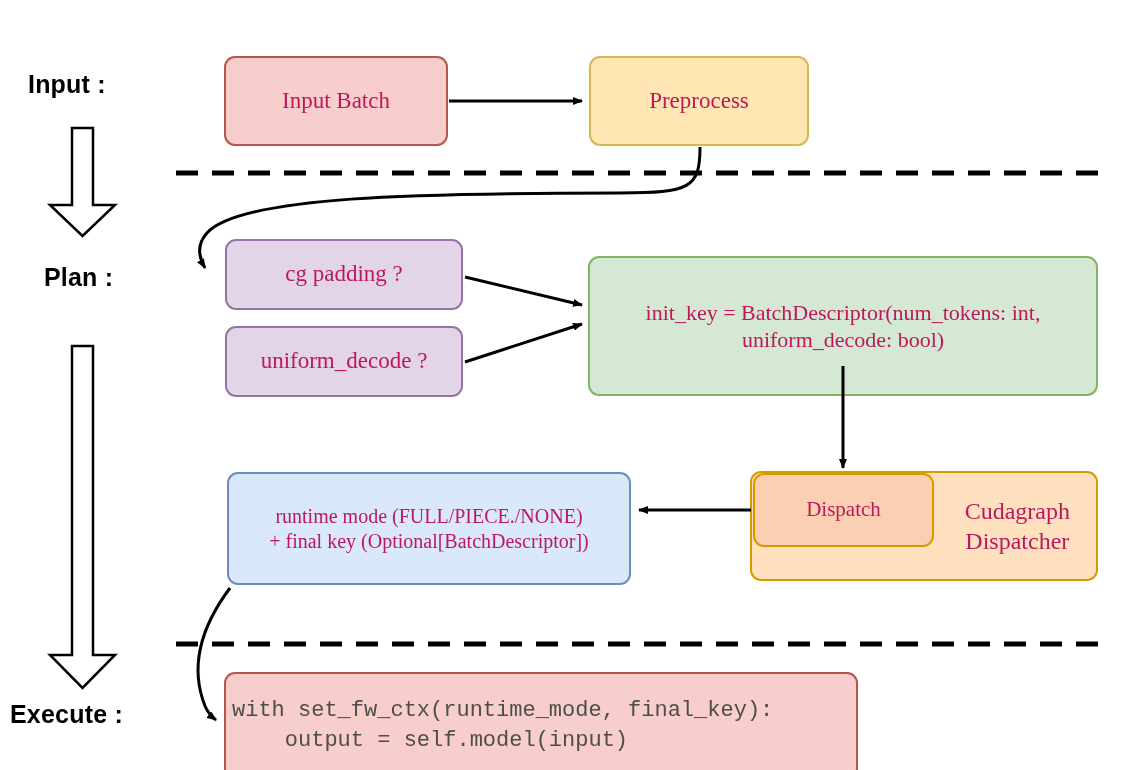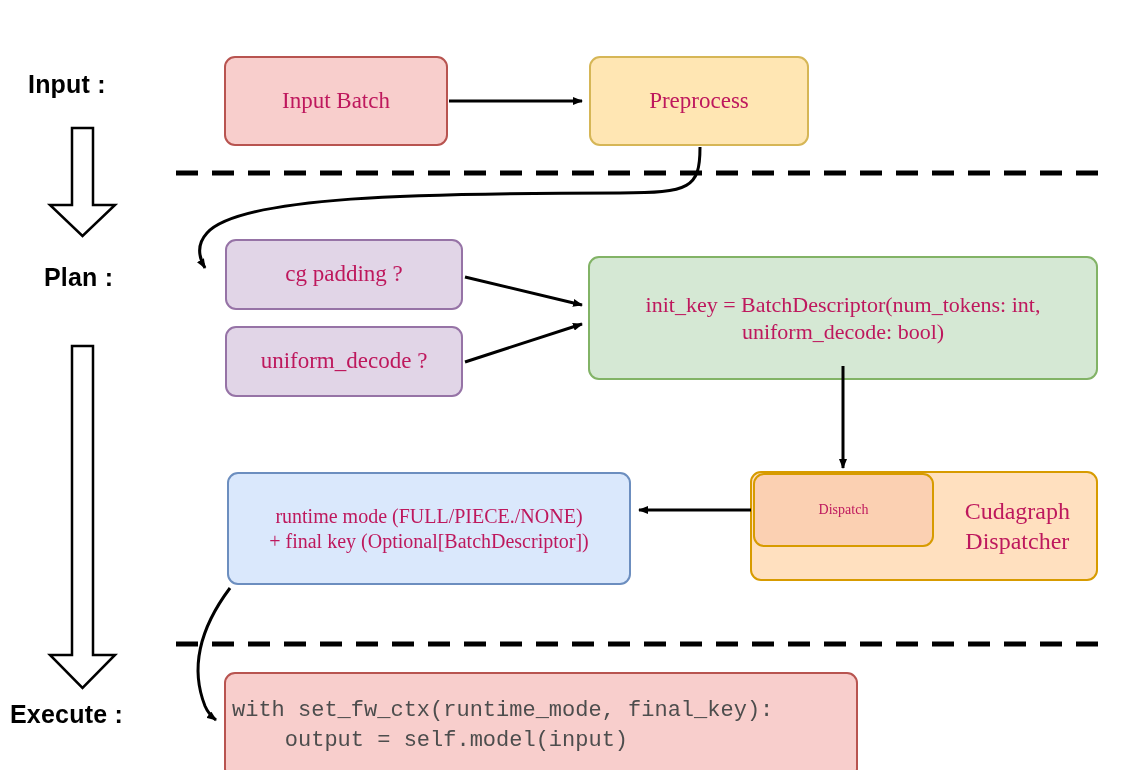--- a/index.html
+++ b/index.html
@@ -84,31 +84,31 @@
   </div>
 
   <div class="node" style="left:225px; top:211px; width:238px; height:71px; background:#e1d5e7; border-color:#9673a6;text-align:center;">
     <span>cg padding ?</span>
   </div>
 
   <div class="node" style="left:225px; top:298px; width:238px; height:71px; background:#e1d5e7; border-color:#9673a6;">
     <span>uniform_decode ?</span>
   </div>
 
-  <div class="node multiline" style="left:588px; top:228px; width:510px; height:124px; background:#d5e8d4; border-color:#82b366; white-space:pre-line; font-size:22px;">
+  <div class="node multiline" style="left:588px; top:228px; width:510px; height:140px; background:#d5e8d4; border-color:#82b366; white-space:pre-line; font-size:22px;">
     <span>init_key = BatchDescriptor(num_tokens: int,
 uniform_decode: bool)</span>
   </div>
 
   <div class="node multiline" style="left:750px; top:443px; width:348px; height:110px; background:#ffe0bf; border-color:#d79b00; white-space:pre-line; justify-content:flex-end; padding-right:26px; font-size:24px;">
     <span>Cudagraph
 Dispatcher</span>
   </div>
 
-  <div class="node" style="left:753px; top:445px; width:181px; height:74px; background:#fbd0b2; border-color:#d79b00; font-size:14px;">
+  <div class="node" style="left:753px; top:445px; width:181px; height:74px; background:#fbd0b2; border-color:#d79b00; font-size:21px;">
     <span>Dispatch</span>
   </div>
 
   <div class="node code" style="left:224px; top:644px; width:634px; height:108px; background:#f8cecc; border-color:#b85450;">
     <span>with set_fw_ctx(runtime_mode, final_key):
     output = self.model(input)</span>
   </div>
 
   <div class="node multiline" style="left:227px; top:444px; width:404px; height:113px; background:#dae8fc; border-color:#6c8ebf; white-space:pre-line; font-size:20px;">
     <span>runtime mode (FULL/PIECE./NONE)

